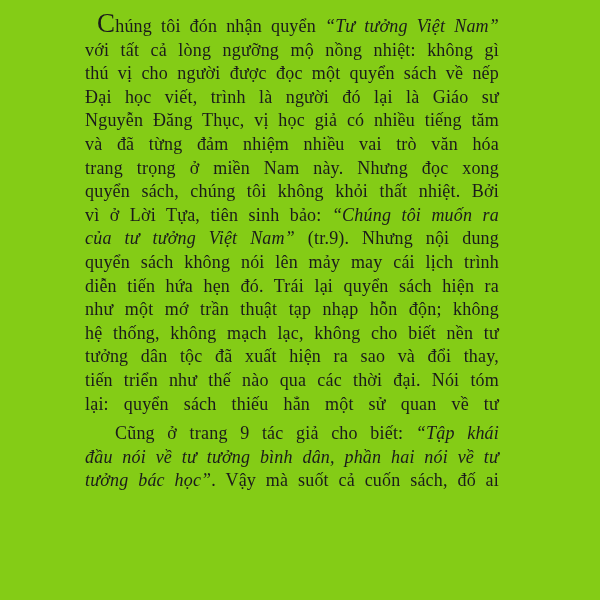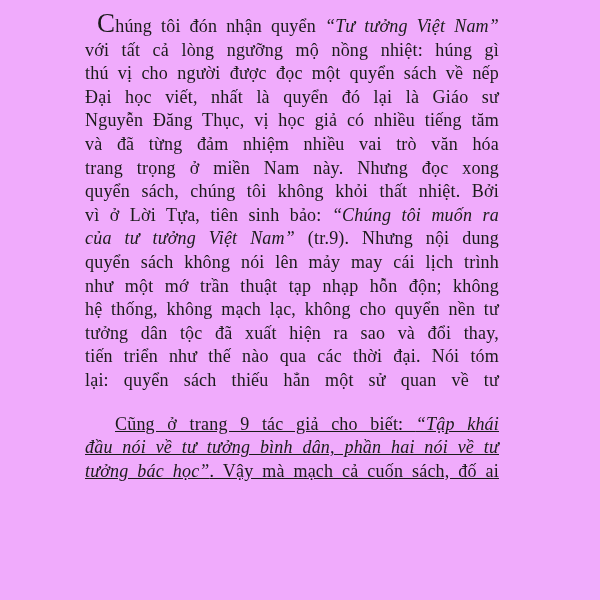--- a/index.html
+++ b/index.html
@@ -4,21 +4,21 @@
 <style>
   html, body {
     margin: 0;
     padding: 0;
     background: #ffffff;
   }
   #book-page {
     position: relative;
     width: 600px;
     height: 600px;
-    background: #f0abfc;
+    background: #84cc16;
     overflow: hidden;
     font-family: "Liberation Serif", "DejaVu Serif", serif;
   }
   #page-text {
     position: absolute;
     left: 85px;
     top: 15px;
     width: 414px;
     color: #1b1b1b;
     font-size: 18px;
@@ -42,35 +42,36 @@
     line-height: 0;
   }
 </style>
 </head>
 <body>
 
 <div id="book-page">
   <div id="page-text" style="color: rgb(27, 27, 27);">
       <div class="paragraph">
         <div class="line" style="padding-left: 12px;"><span class="initial">C</span><span class="seg">húng tôi đón nhận quyển </span><span class="seg italic">“Tư tưởng Việt Nam”</span></div>
-        <div class="line"><span class="seg">với tất cả lòng ngưỡng mộ nồng nhiệt: húng gì</span></div>
+        <div class="line"><span class="seg">với tất cả lòng ngưỡng mộ nồng nhiệt: không gì</span></div>
         <div class="line"><span class="seg">thú vị cho người được đọc một quyển sách về nếp</span></div>
-        <div class="line"><span class="seg">Đại học viết, nhất là quyển đó lại là Giáo sư</span></div>
+        <div class="line"><span class="seg">Đại học viết, trình là người đó lại là Giáo sư</span></div>
         <div class="line"><span class="seg">Nguyễn Đăng Thục, vị học giả có nhiều tiếng tăm</span></div>
         <div class="line"><span class="seg">và đã từng đảm nhiệm nhiều vai trò văn hóa</span></div>
         <div class="line"><span class="seg">trang trọng ở miền Nam này. Nhưng đọc xong</span></div>
         <div class="line"><span class="seg">quyển sách, chúng tôi không khỏi thất nhiệt. Bởi</span></div>
         <div class="line"><span class="seg">vì ở Lời Tựa, tiên sinh bảo: </span><span class="seg italic">“Chúng tôi muốn ra</span></div>
         <div class="line"><span class="seg italic">của tư tưởng Việt Nam”</span><span class="seg"> (tr.9). Nhưng nội dung</span></div>
         <div class="line"><span class="seg">quyển sách không nói lên mảy may cái lịch trình</span></div>
+        <div class="line"><span class="seg">diễn tiến hứa hẹn đó. Trái lại quyển sách hiện ra</span></div>
         <div class="line"><span class="seg">như một mớ trần thuật tạp nhạp hỗn độn; không</span></div>
-        <div class="line"><span class="seg">hệ thống, không mạch lạc, không cho quyển nền tư</span></div>
+        <div class="line"><span class="seg">hệ thống, không mạch lạc, không cho biết nền tư</span></div>
         <div class="line"><span class="seg">tưởng dân tộc đã xuất hiện ra sao và đổi thay,</span></div>
         <div class="line"><span class="seg">tiến triển như thế nào qua các thời đại. Nói tóm</span></div>
         <div class="line"><span class="seg">lại: quyển sách thiếu hẳn một sử quan về tư</span></div>
       </div>
-      <div class="paragraph" style="margin-top: 20px; text-decoration: underline;">
+      <div class="paragraph" style="margin-top: 6px;">
         <div class="line" style="padding-left: 30px;"><span class="seg">Cũng ở trang 9 tác giả cho biết: </span><span class="seg italic">“Tập khái</span></div>
         <div class="line"><span class="seg italic">đầu nói về tư tưởng bình dân, phần hai nói về tư</span></div>
-        <div class="line"><span class="seg italic">tưởng bác học”</span><span class="seg">. Vậy mà mạch cả cuốn sách, đố ai</span></div>
+        <div class="line"><span class="seg italic">tưởng bác học”</span><span class="seg">. Vậy mà suốt cả cuốn sách, đố ai</span></div>
       </div>
     </div>
 </div>
 
 </body></html>

